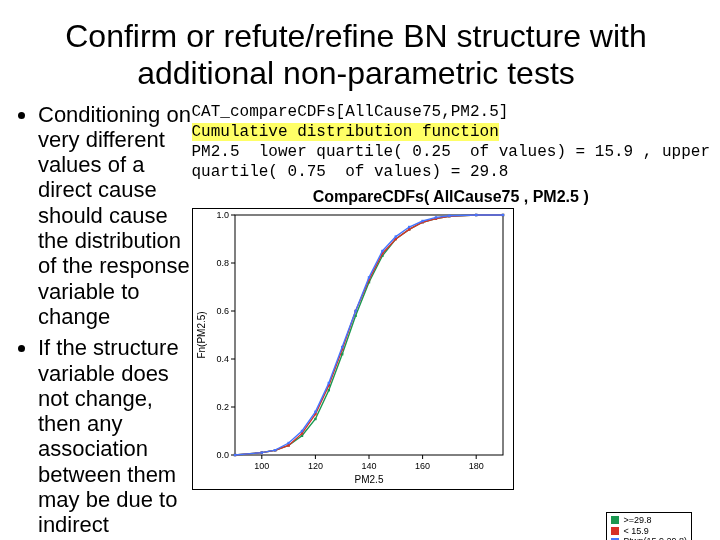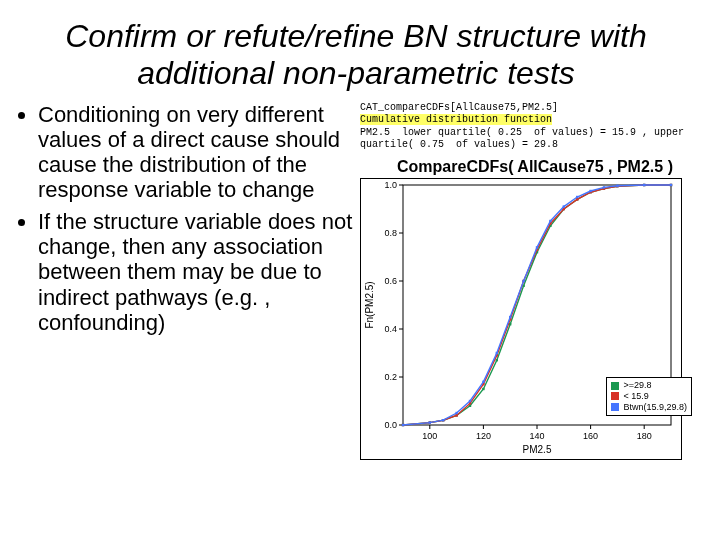--- a/index.html
+++ b/index.html
@@ -15,21 +15,20 @@
     width: 720px;
     height: 540px;
     position: relative;
     box-sizing: border-box;
   }
   .title {
     font-size: 32px;
     text-align: center;
     padding: 18px 20px 10px 12px;
     line-height: 1.15;
-    font-style: italic;
   }
   .body {
     display: flex;
     flex-direction: row;
     padding: 0 10px 0 20px;
   }
   .bullets {
     width: 340px;
     font-size: 22px;
     line-height: 1.15;
@@ -40,21 +39,21 @@
   }
   .bullets li {
     margin-bottom: 6px;
   }
   .chart-area {
     flex: 1;
     position: relative;
   }
   .code-header {
     font-family: "Courier New", monospace;
-    font-size: 10px;
+    font-size: 16px;
     line-height: 1.25;
     white-space: pre;
     margin-bottom: 0;
   }
   .code-header .hl {
     background: #ffff66;
   }
   .plot-title {
     text-align: center;
     font-weight: bold;

